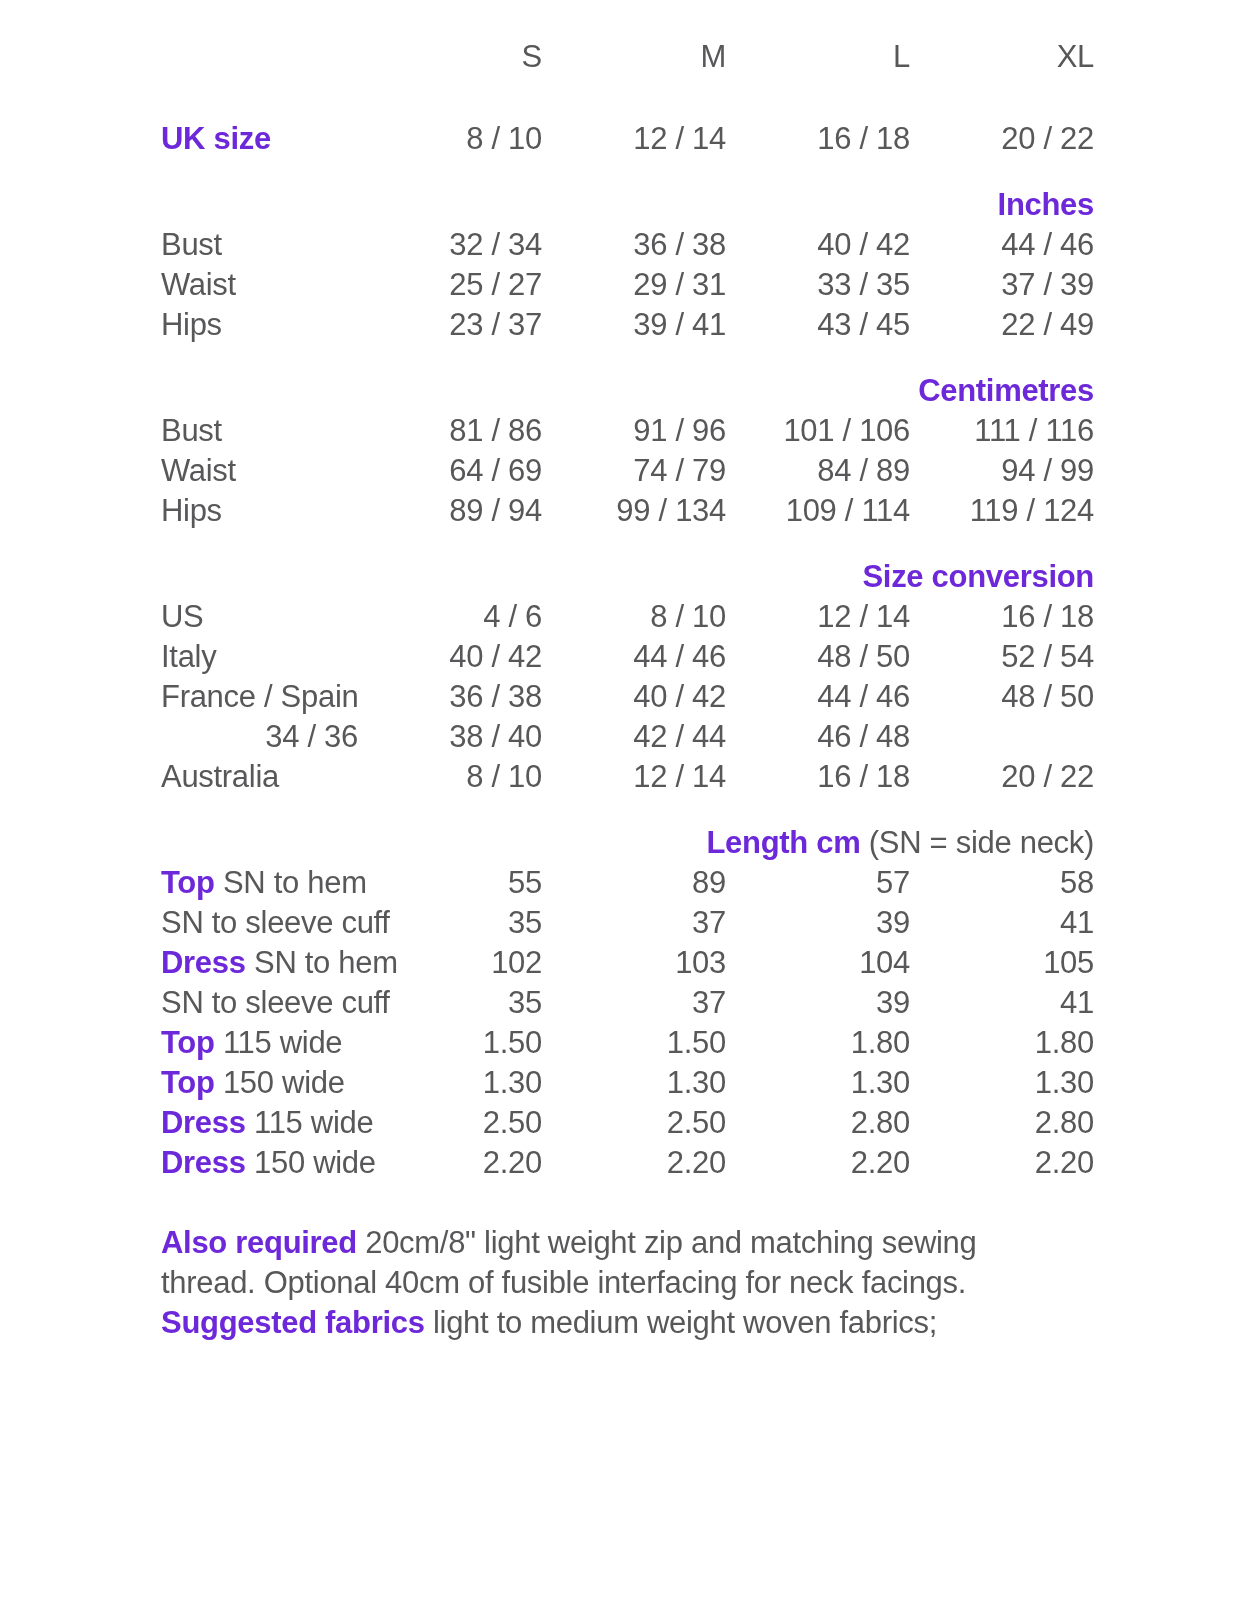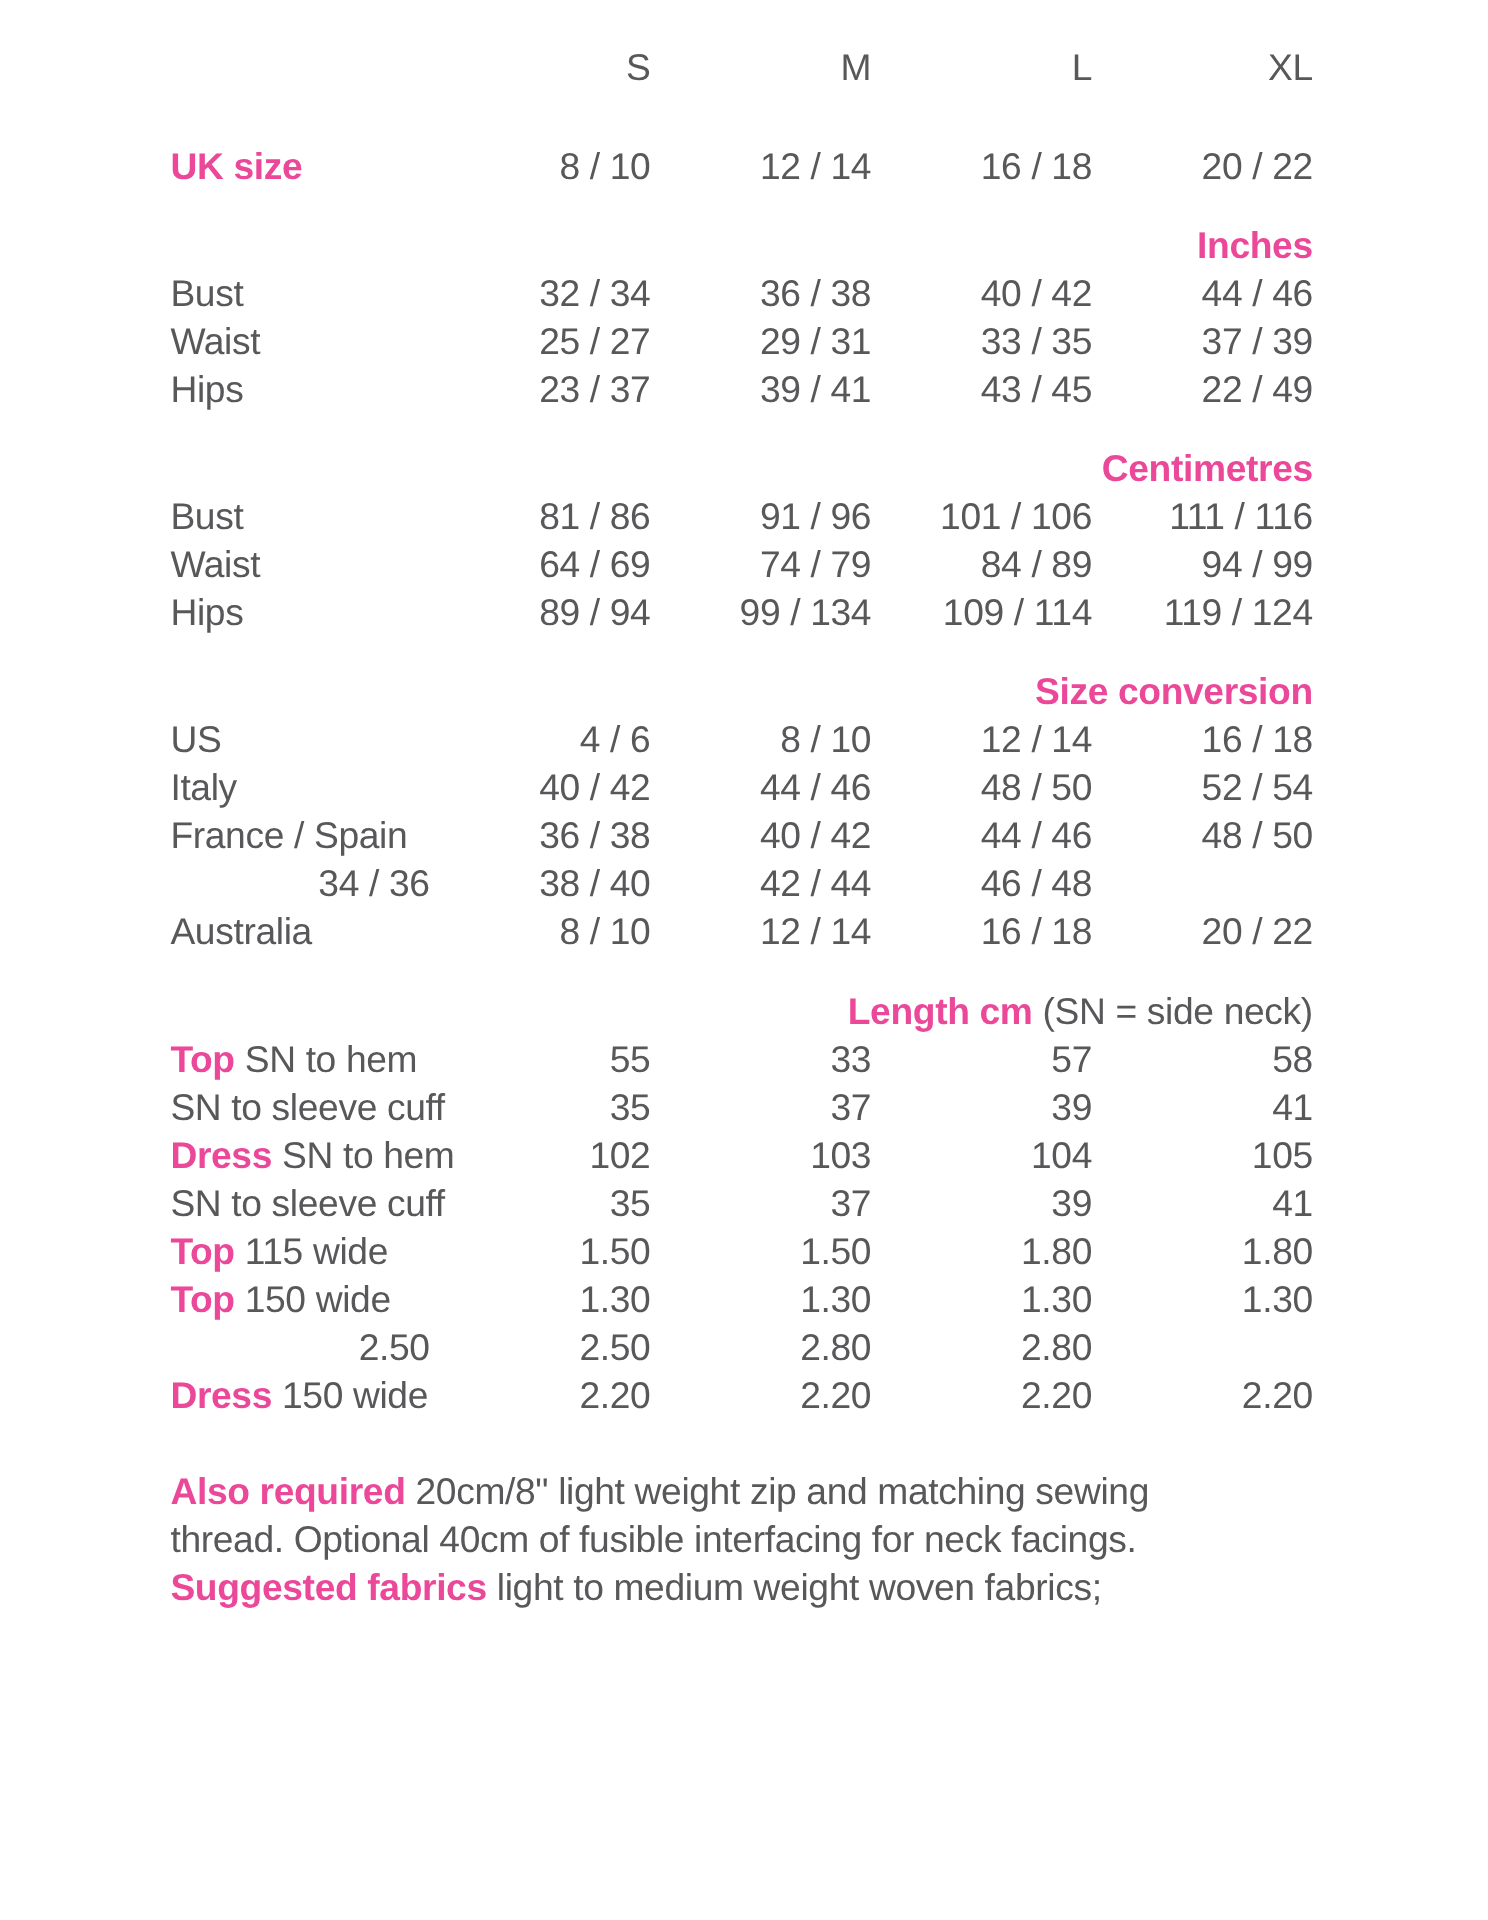--- a/index.html
+++ b/index.html
@@ -28,21 +28,22 @@
     letter-spacing: -0.3px;
   }
   .cell {
     white-space: nowrap;
   }
   .cell.val {
     text-align: right;
   }
   .b {
     font-weight: 700;
-    color: #ec4899;
+    color: #6d28d9;
+    margin-left: 19px;
   }
   .section-heading {
     font-size: 31px;
     line-height: 40px;
     letter-spacing: -0.3px;
     margin-top: 26px;
     white-space: nowrap;
     text-align: right;
   }
   .uk-row {
@@ -159,21 +160,21 @@
     <div class="cell val">8 / 10</div>
     <div class="cell val">12 / 14</div>
     <div class="cell val">16 / 18</div>
     <div class="cell val">20 / 22</div>
   </div>
 
   <div class="section-heading"><span class="b">Length cm</span><span> (SN = side neck)</span></div>
   <div class="grid row">
     <div class="cell"><span class="b">Top</span><span> SN to hem</span></div>
     <div class="cell val">55</div>
-    <div class="cell val">33</div>
+    <div class="cell val">89</div>
     <div class="cell val">57</div>
     <div class="cell val">58</div>
   </div>
   <div class="grid row">
     <div class="cell"><span class="b"></span><span>SN to sleeve cuff</span></div>
     <div class="cell val">35</div>
     <div class="cell val">37</div>
     <div class="cell val">39</div>
     <div class="cell val">41</div>
   </div>
@@ -200,20 +201,21 @@
     <div class="cell val">1.80</div>
   </div>
   <div class="grid row">
     <div class="cell"><span class="b">Top</span><span> 150 wide</span></div>
     <div class="cell val">1.30</div>
     <div class="cell val">1.30</div>
     <div class="cell val">1.30</div>
     <div class="cell val">1.30</div>
   </div>
   <div class="grid row">
+    <div class="cell"><span class="b">Dress</span><span> 115 wide</span></div>
     <div class="cell val">2.50</div>
     <div class="cell val">2.50</div>
     <div class="cell val">2.80</div>
     <div class="cell val">2.80</div>
   </div>
   <div class="grid row">
     <div class="cell"><span class="b">Dress</span><span> 150 wide</span></div>
     <div class="cell val">2.20</div>
     <div class="cell val">2.20</div>
     <div class="cell val">2.20</div>

